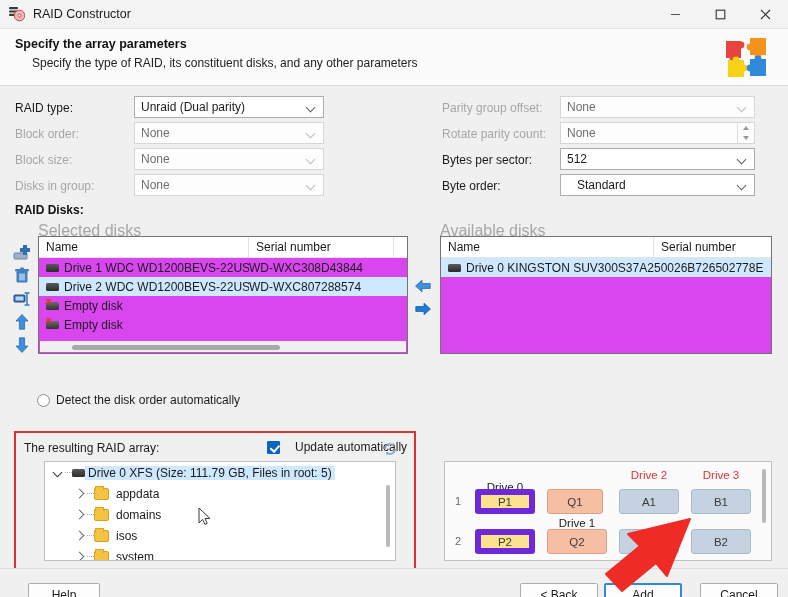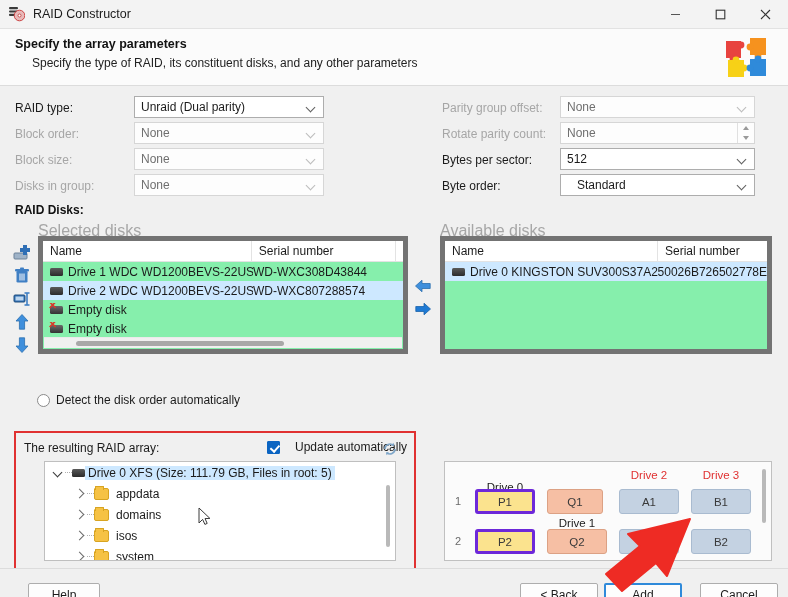--- a/index.html
+++ b/index.html
@@ -97,21 +97,21 @@
   .spin .up::before { border-bottom: 4px solid #999; }
   .spin .dn::before { border-top: 4px solid #999; }
 
   .section-label {
     position: absolute; font-size: 12px; font-weight: bold; color: #111;
   }
   .sub-label { position: absolute; font-size: 16px; color: #a6a6a6; }
 
   
   .listbox {
-    position: absolute; background: #86efac; border: 5px solid #737373;
+    position: absolute; background: #d946ef; border: 1px solid #737373;
     overflow: hidden;
   }
   .lb-head {
     display: flex; height: 21px; border-bottom: 1px solid #e3e3e3;
     background: #fff;
   }
   .lb-head .col {
     font-size: 12px; color: #1b1b1b; padding-left: 7px;
     display: flex; align-items: center;
     border-right: 1px solid #e3e3e3;
@@ -228,21 +228,21 @@
   .pg-head .h {
     font-size: 11.5px; text-align: center; color: #1b1b1b;
   }
   .pg-head .h.par { color: #e03131; }
   .pg-rn { position: absolute; font-size: 11px; color: #6a6a6a; }
   .cell {
     position: absolute; height: 25px; border-radius: 3px;
     display: flex; align-items: center; justify-content: center;
     font-size: 11.5px; color: #3a3a3a;
   }
-  .cell.p { background: #fbe38e; border: 3px solid #6d28d9; }
+  .cell.p { background: #fbe38e; border: 6px solid #6d28d9; }
   .cell.q { background: #f6bfa4; border: 1px solid #dca184; }
   .cell.d { background: #c4d2e2; border: 1px solid #a9bbd0; }
   .pg-vscroll {
     position: absolute; right: 1px; top: 1px; bottom: 1px; width: 12px; background: #fbfbfb;
   }
   .pg-vscroll .th {
     position: absolute; left: 4px; top: 6px; width: 4px; height: 54px;
     background: #b9b9b9; border-radius: 2px;
   }
 

